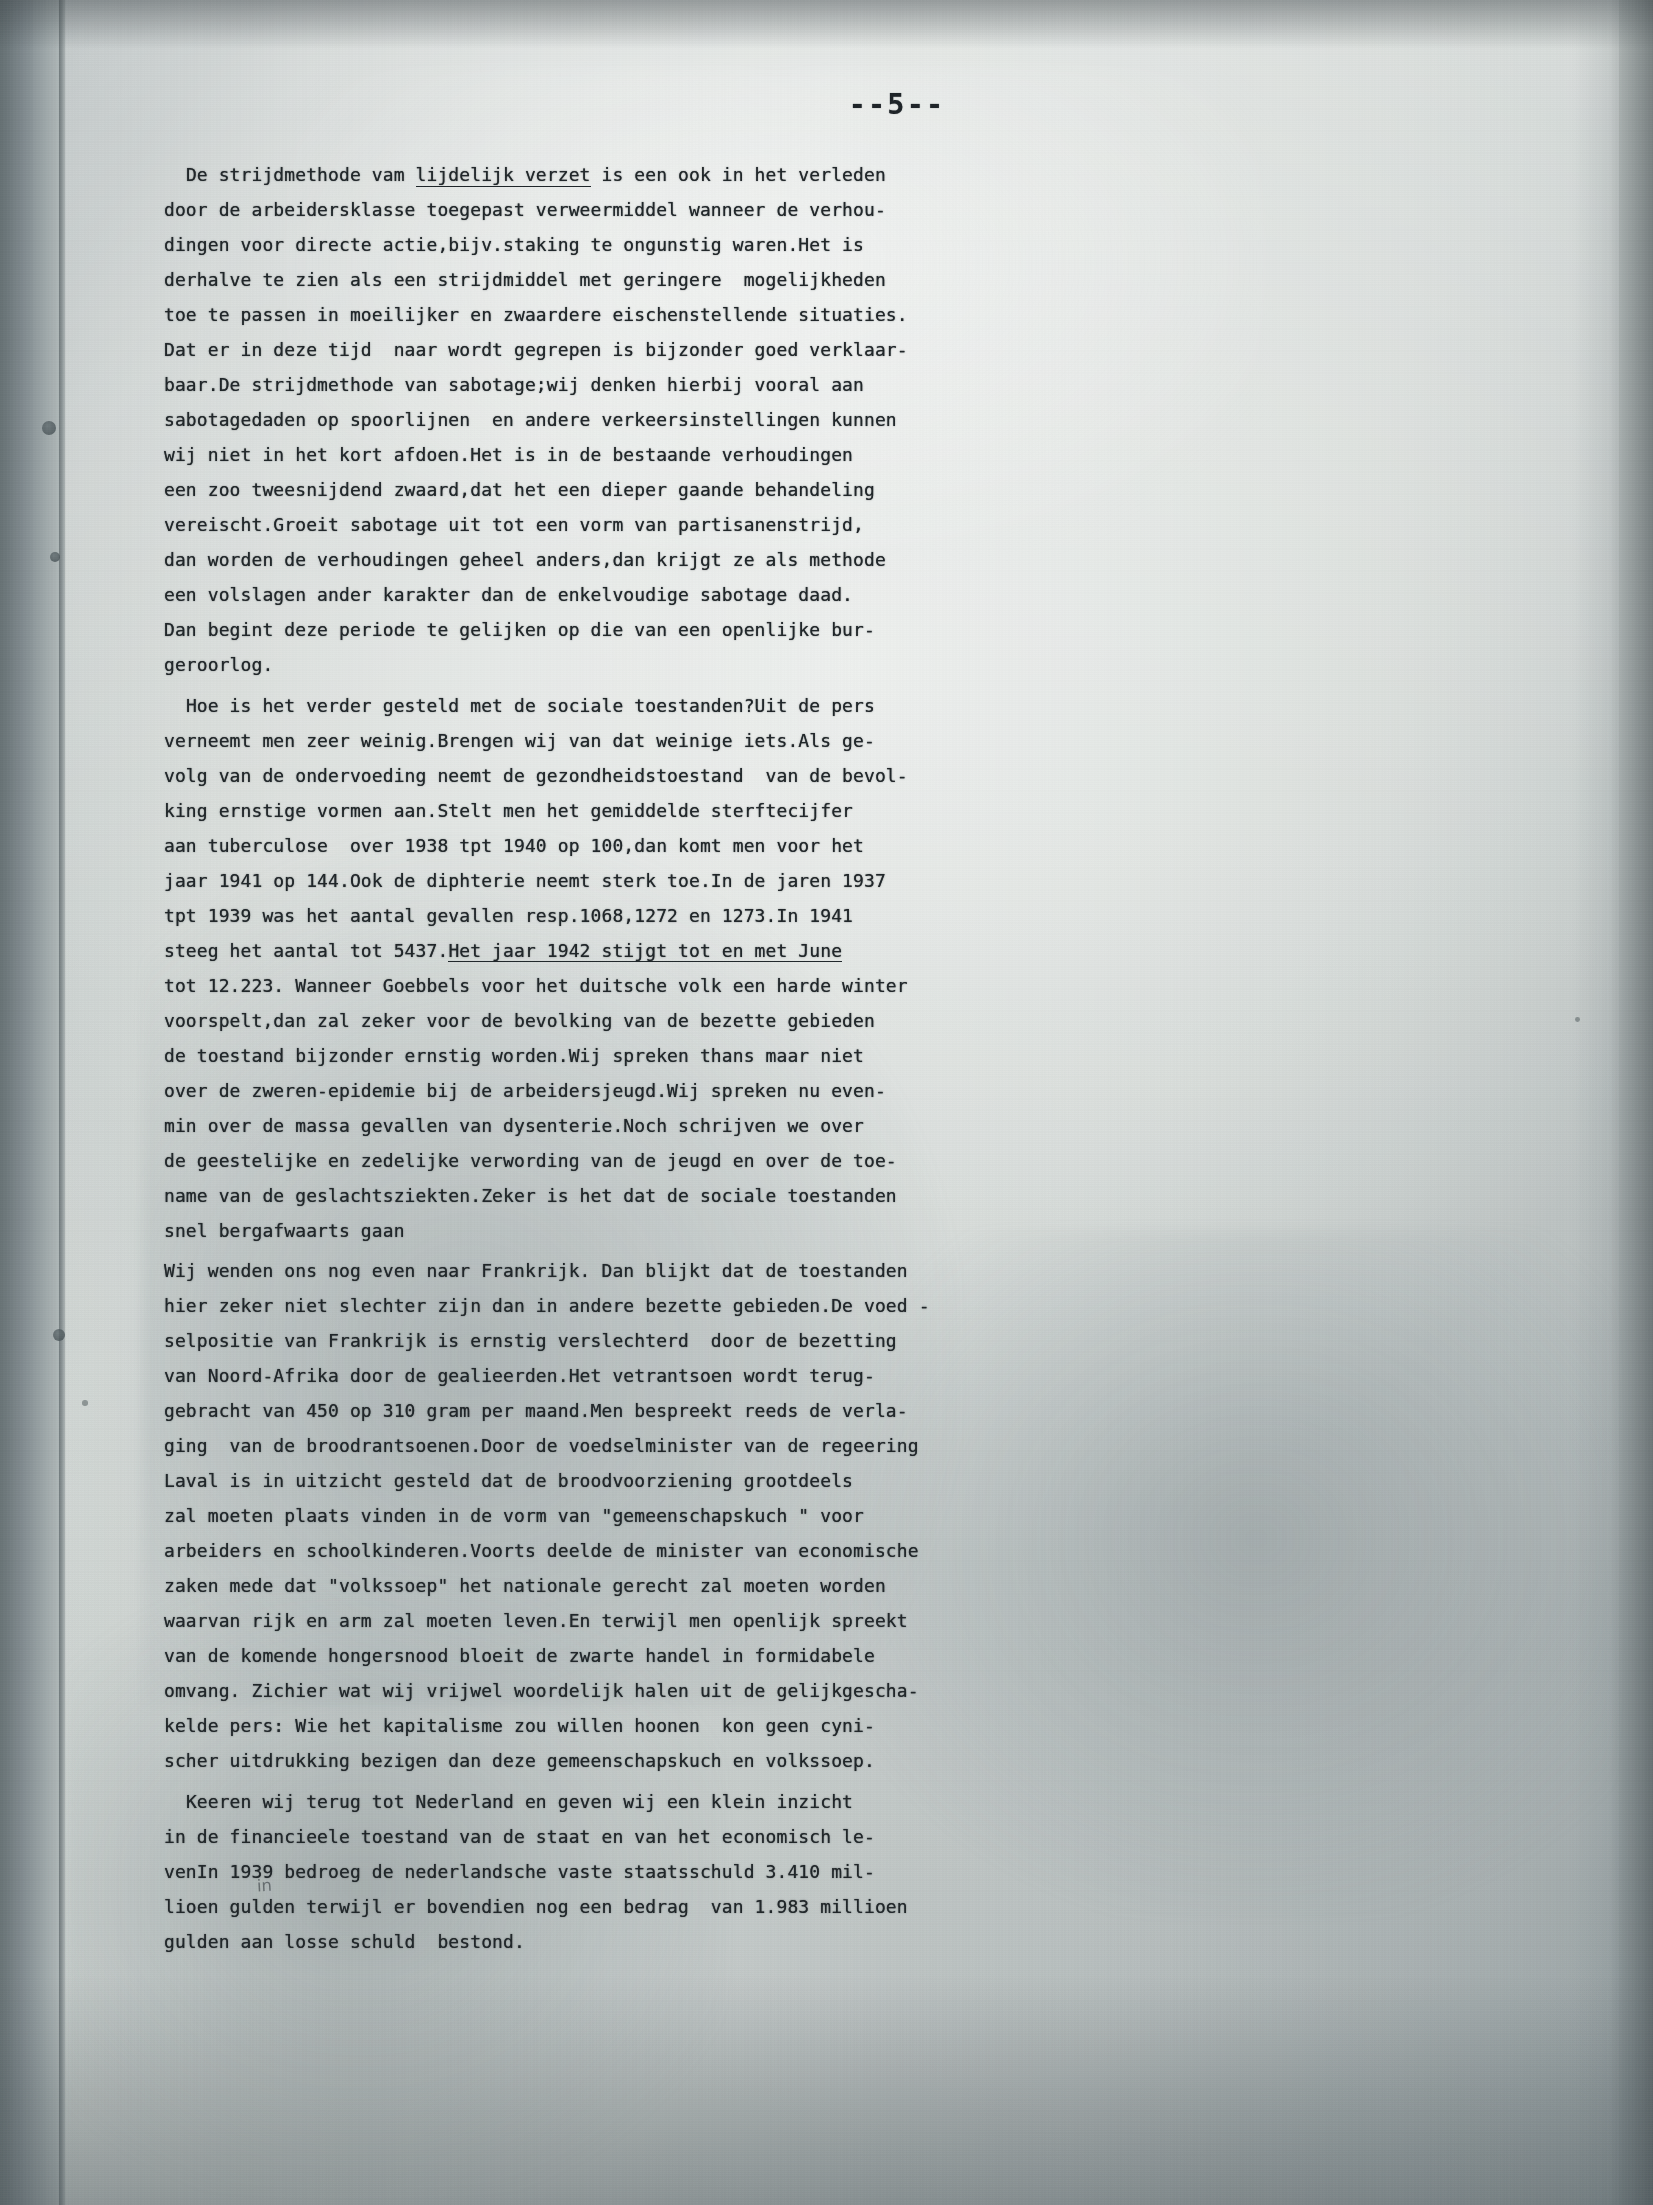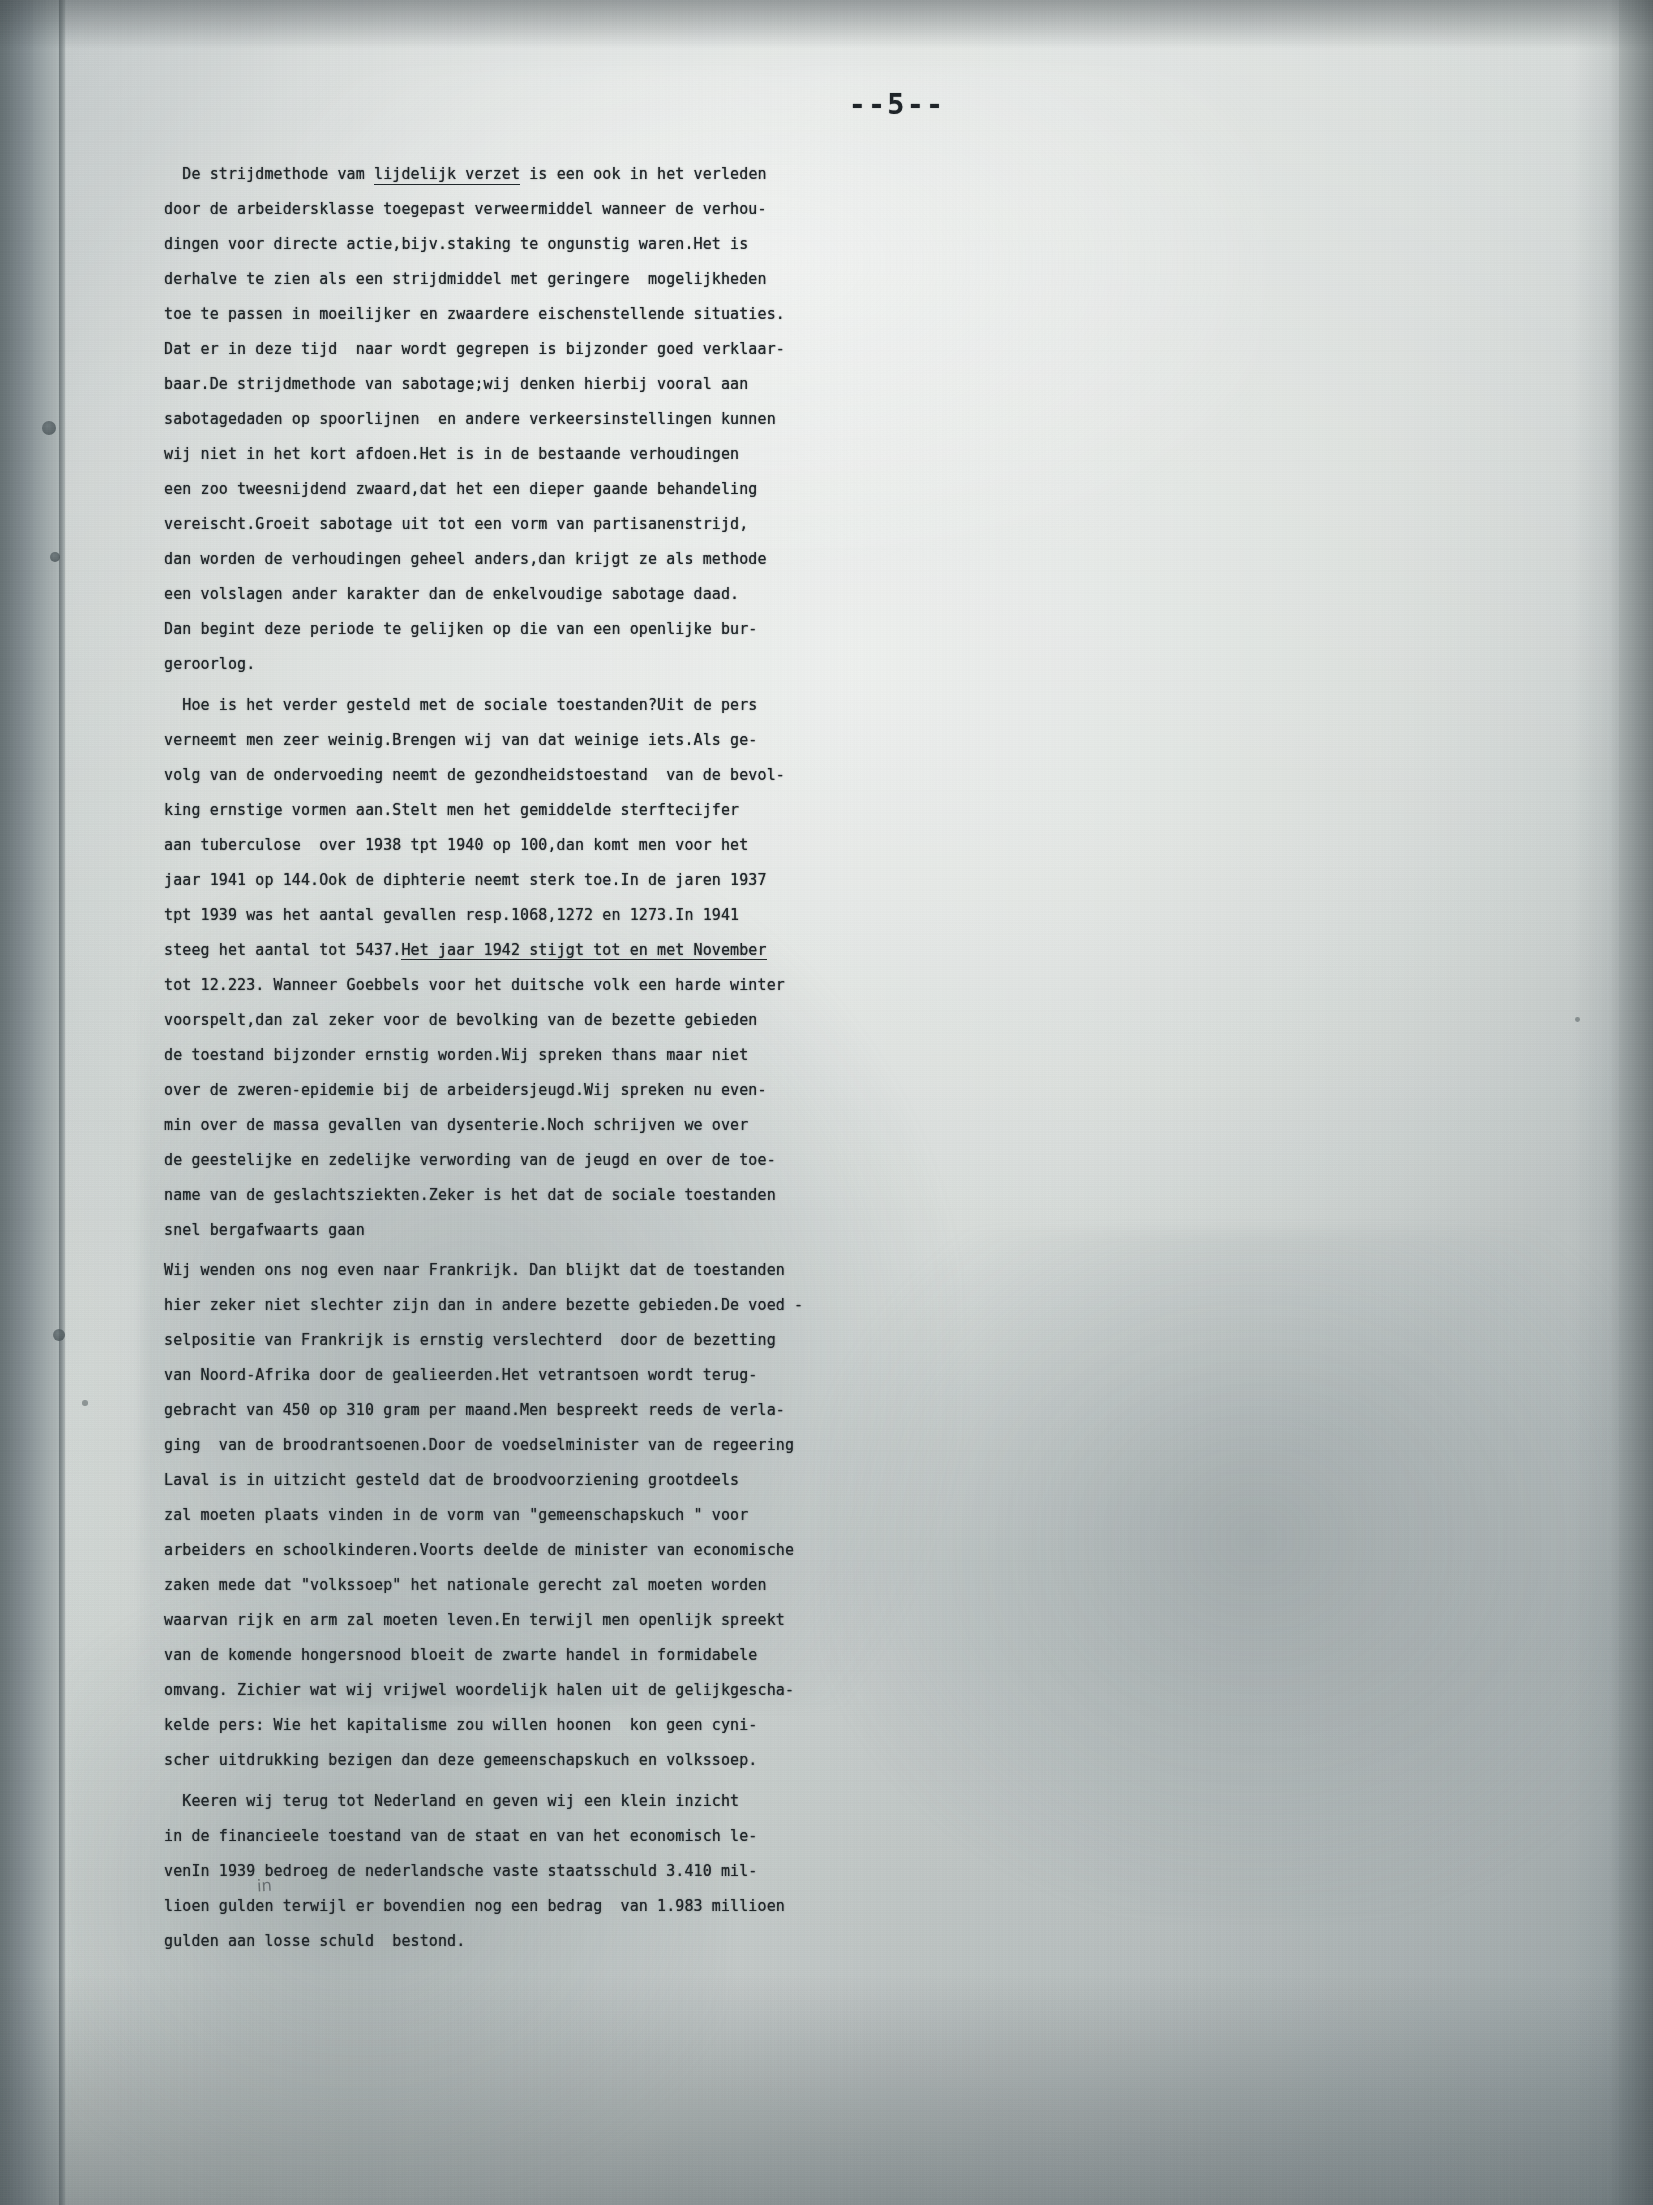--- a/index.html
+++ b/index.html
@@ -124,21 +124,21 @@
     text-align: center;
     font-size: 28.4px;
     letter-spacing: 2.2px;
     font-weight: 700;
     margin: 0 0 36px 0;
     padding-left: 142px;
     color: #1d2327;
     text-shadow: 0 0 1.1px rgba(30,36,40,0.55);
   }
   .para {
-    font-size: 15px;
+    font-size: 18px;
     line-height: 35px;
     letter-spacing: 0.1px;
     white-space: pre-wrap;
     margin: 0;
     color: #202629;
     text-shadow: 0 0 0.8px rgba(28,34,38,0.75), 0 0 2.2px rgba(40,48,52,0.25);
   }
   .block-gap { height: 5.5px; }
 
   
@@ -225,21 +225,21 @@
 Dan begint deze periode te gelijken op die van een openlijke bur-
 geroorlog.</div>
         <div class="block-gap"></div>
         <div class="para">  Hoe is het verder gesteld met de sociale toestanden?Uit de pers
 verneemt men zeer weinig.Brengen wij van dat weinige iets.Als ge-
 volg van de ondervoeding neemt de gezondheidstoestand  van de bevol-
 king ernstige vormen aan.Stelt men het gemiddelde sterftecijfer
 aan tuberculose  over 1938 tpt 1940 op 100,dan komt men voor het
 jaar 1941 op 144.Ook de diphterie neemt sterk toe.In de jaren 1937
 tpt 1939 was het aantal gevallen resp.1068,1272 en 1273.In 1941
-steeg het aantal tot 5437.<span class="ul">Het jaar 1942 stijgt tot en met November</span>
+steeg het aantal tot 5437.<span class="ul">Het jaar 1942 stijgt tot en met June</span>
 tot 12.223. Wanneer Goebbels voor het duitsche volk een harde winter
 voorspelt,dan zal zeker voor de bevolking van de bezette gebieden
 de toestand bijzonder ernstig worden.Wij spreken thans maar niet
 over de zweren-epidemie bij de arbeidersjeugd.Wij spreken nu even-
 min over de massa gevallen van dysenterie.Noch schrijven we over
 de geestelijke en zedelijke verwording van de jeugd en over de toe-
 name van de geslachtsziekten.Zeker is het dat de sociale toestanden
 snel bergafwaarts gaan</div>
         <div class="block-gap"></div>
         <div class="para">Wij wenden ons nog even naar Frankrijk. Dan blijkt dat de toestanden

